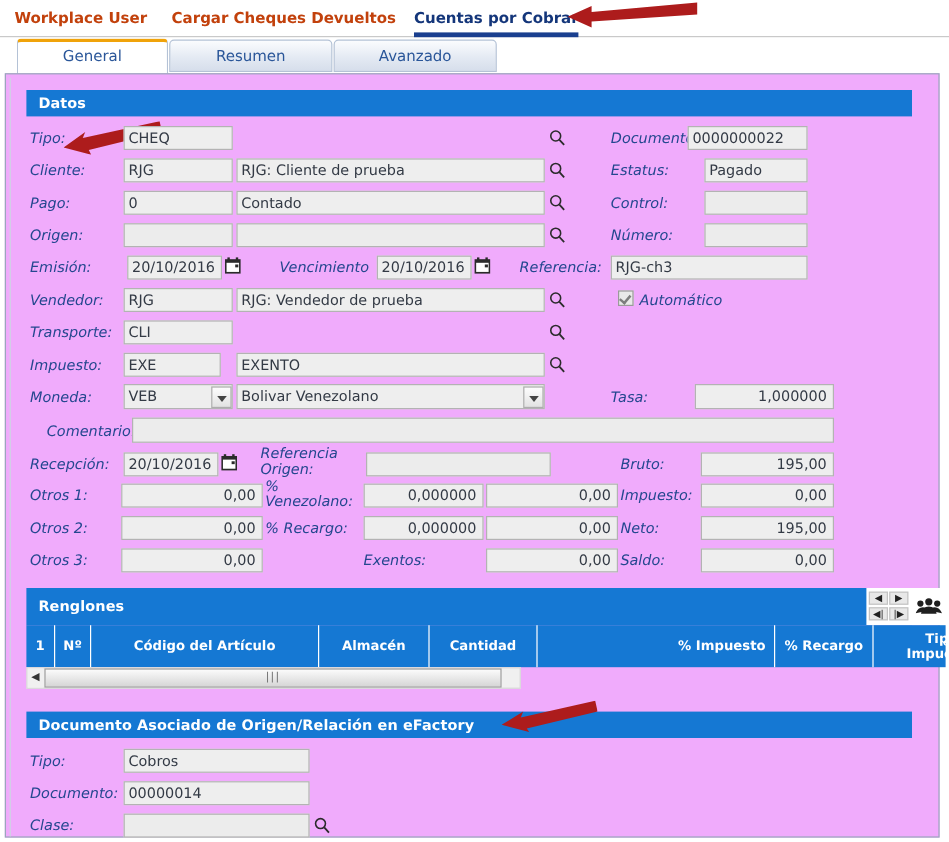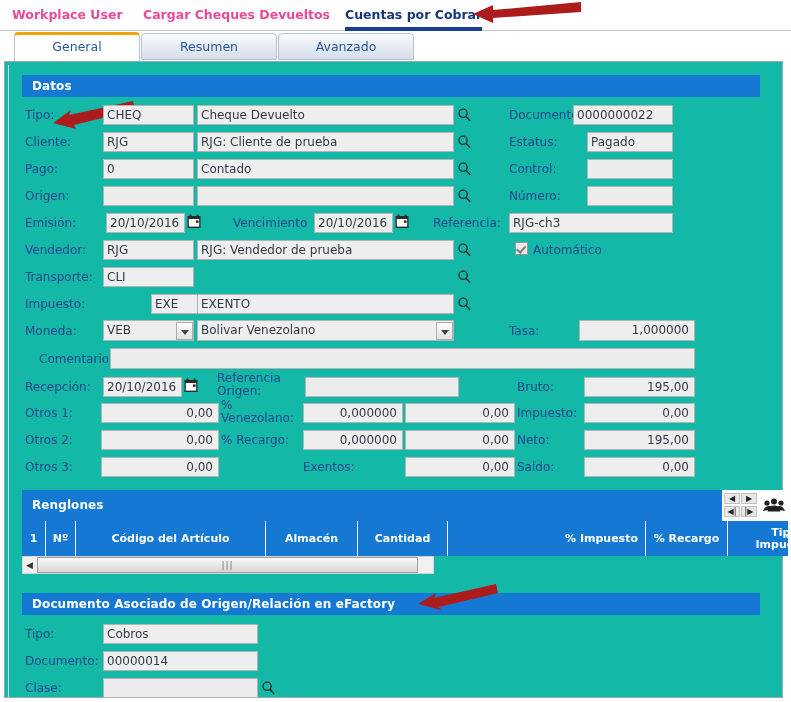--- a/index.html
+++ b/index.html
@@ -14,21 +14,21 @@
 
   
   .appbar{
     position:absolute;left:0;top:0;width:791px;height:30px;
     background:#ffffff;border-bottom:1px solid #c9c9c9;
   }
   .appbar-tab{
     position:absolute;top:0;height:29px;line-height:29px;
     font-size:12.5px;font-weight:bold;white-space:nowrap;cursor:pointer;
   }
-  .appbar-tab.inactive{color:#ec4899;}
+  .appbar-tab.inactive{color:#c2410c;}
   .appbar-tab.active{color:#14367a;}
   .appbar-tab.active:after{
     content:"";position:absolute;left:0;right:0;bottom:-2px;height:4px;background:#1a3f8f;
   }
 
   
   .subtabs{position:absolute;left:0;top:31px;width:791px;height:31px;}
   .subtab{
     position:absolute;top:2px;height:25px;line-height:25px;text-align:center;
     font-size:12.5px;color:#2a5699;
@@ -37,34 +37,34 @@
     cursor:pointer;
   }
   .subtab.active{
     background:#ffffff;border-bottom:1px solid #ffffff;
     border-top:3px solid #f0a30a;line-height:23px;height:26px;top:1px;
   }
 
   
   .panel{
     position:absolute;left:4px;top:61px;width:779px;height:637px;
-    border:1px solid #9aa7bb;background:#14b8a6;box-sizing:border-box;
+    border:1px solid #9aa7bb;background:#f0abfc;box-sizing:border-box;
   }
   .panel-inner{position:absolute;left:3px;top:3px;right:3px;bottom:0;
     border-left:1px solid #cdd5e2;}
 
   
   .secbar{
     position:absolute;background:#1578d3;color:#ffffff;
     font-weight:bold;font-size:12px;height:22px;line-height:22px;
     padding-left:10px;box-sizing:border-box;letter-spacing:.1px;
   }
 
   
-  .lbl{position:absolute;color:#24478f;font-size:12px;line-height:14px;white-space:nowrap;}
+  .lbl{position:absolute;color:#24478f;font-size:12px;line-height:14px;white-space:nowrap;font-style:italic;}
   .fld{
     position:absolute;height:20px;box-sizing:border-box;
     border:1px solid #b3b3b3;background:#eeeeee;color:#333a45;
     font-family:"DejaVu Sans","Liberation Sans",sans-serif;font-size:12px;
     padding:0 3px;line-height:18px;white-space:nowrap;overflow:hidden;
   }
   .fld.num{text-align:right;padding-right:5px;}
   .fld.empty{background:#ececec;}
 
   
@@ -160,21 +160,20 @@
   <div class="panel-inner">
 
     <div class="secbar" style="left:13px;top:10px;width:738px;">Datos</div>
 
     <svg class="arrow" style="left:44px;top:36px;" width="82" height="28">
       <polygon points="0,22 18,9 16,14 80,0 82,9 21,24 23,28" fill="#ad1c1c"></polygon>
     </svg>
 
     <div class="lbl" style="left:16px;top:43px;">Tipo:</div>
     <div class="fld" style="left:94px;top:40px;width:91px;">CHEQ</div>
-    <div class="fld" style="left:188px;top:40px;width:257px;">Cheque Devuelto</div>
     <span class="mag" style="left:448px;top:42px;">
       <svg viewBox="0 0 16 16" width="15" height="16">
             <circle cx="6.5" cy="6.2" r="4.4" fill="none" stroke="#2b2b2b" stroke-width="1.4"></circle>
             <line x1="9.8" y1="9.6" x2="14" y2="14.2" stroke="#2b2b2b" stroke-width="1.6"></line>
           </svg>
     </span>
 
     <div class="lbl" style="left:16px;top:70px;">Cliente:</div>
     <div class="fld" style="left:94px;top:67px;width:91px;">RJG</div>
     <div class="fld" style="left:188px;top:67px;width:257px;">RJG: Cliente de prueba</div>
@@ -241,21 +240,21 @@
     <div class="lbl" style="left:16px;top:205px;">Transporte:</div>
     <div class="fld" style="left:94px;top:202px;width:91px;">CLI</div>
     <span class="mag" style="left:448px;top:204px;">
       <svg viewBox="0 0 16 16" width="15" height="16">
             <circle cx="6.5" cy="6.2" r="4.4" fill="none" stroke="#2b2b2b" stroke-width="1.4"></circle>
             <line x1="9.8" y1="9.6" x2="14" y2="14.2" stroke="#2b2b2b" stroke-width="1.6"></line>
           </svg>
     </span>
 
     <div class="lbl" style="left:16px;top:232px;">Impuesto:</div>
-    <div class="fld" style="left:94px;top:229px;width:81px;margin-left:48px;">EXE</div>
+    <div class="fld" style="left:94px;top:229px;width:81px;">EXE</div>
     <div class="fld" style="left:188px;top:229px;width:257px;">EXENTO</div>
     <span class="mag" style="left:448px;top:231px;">
       <svg viewBox="0 0 16 16" width="15" height="16">
             <circle cx="6.5" cy="6.2" r="4.4" fill="none" stroke="#2b2b2b" stroke-width="1.4"></circle>
             <line x1="9.8" y1="9.6" x2="14" y2="14.2" stroke="#2b2b2b" stroke-width="1.6"></line>
           </svg>
     </span>
 
     <div class="lbl" style="left:16px;top:259px;">Moneda:</div>
     <div class="fld" style="left:94px;top:255px;width:91px;height:21px;line-height:19px;">VEB</div>

